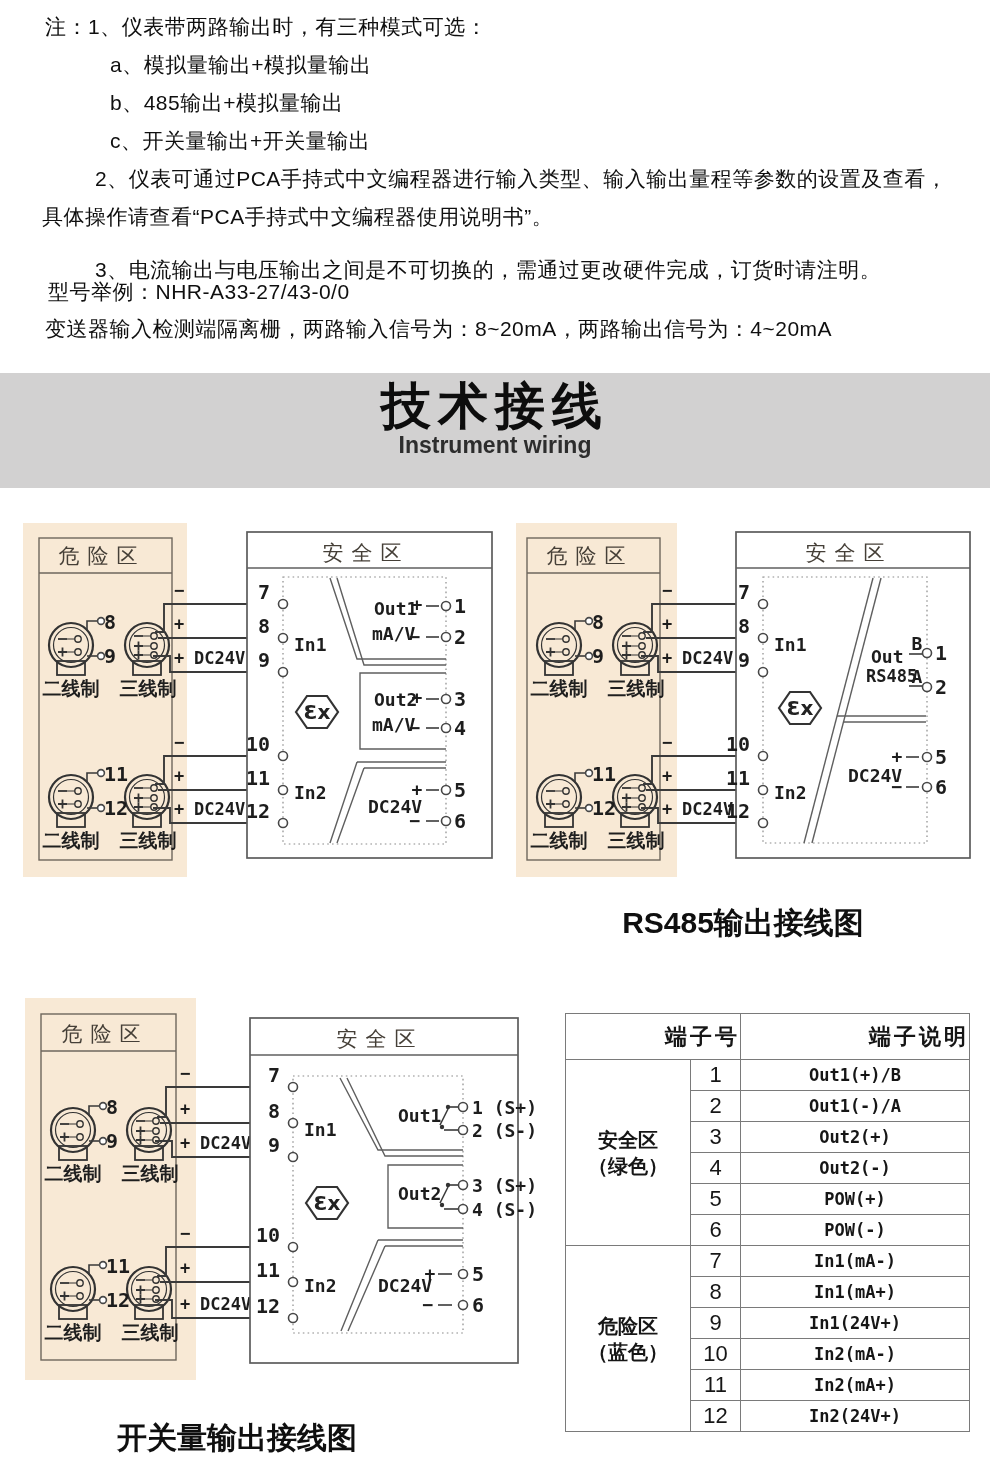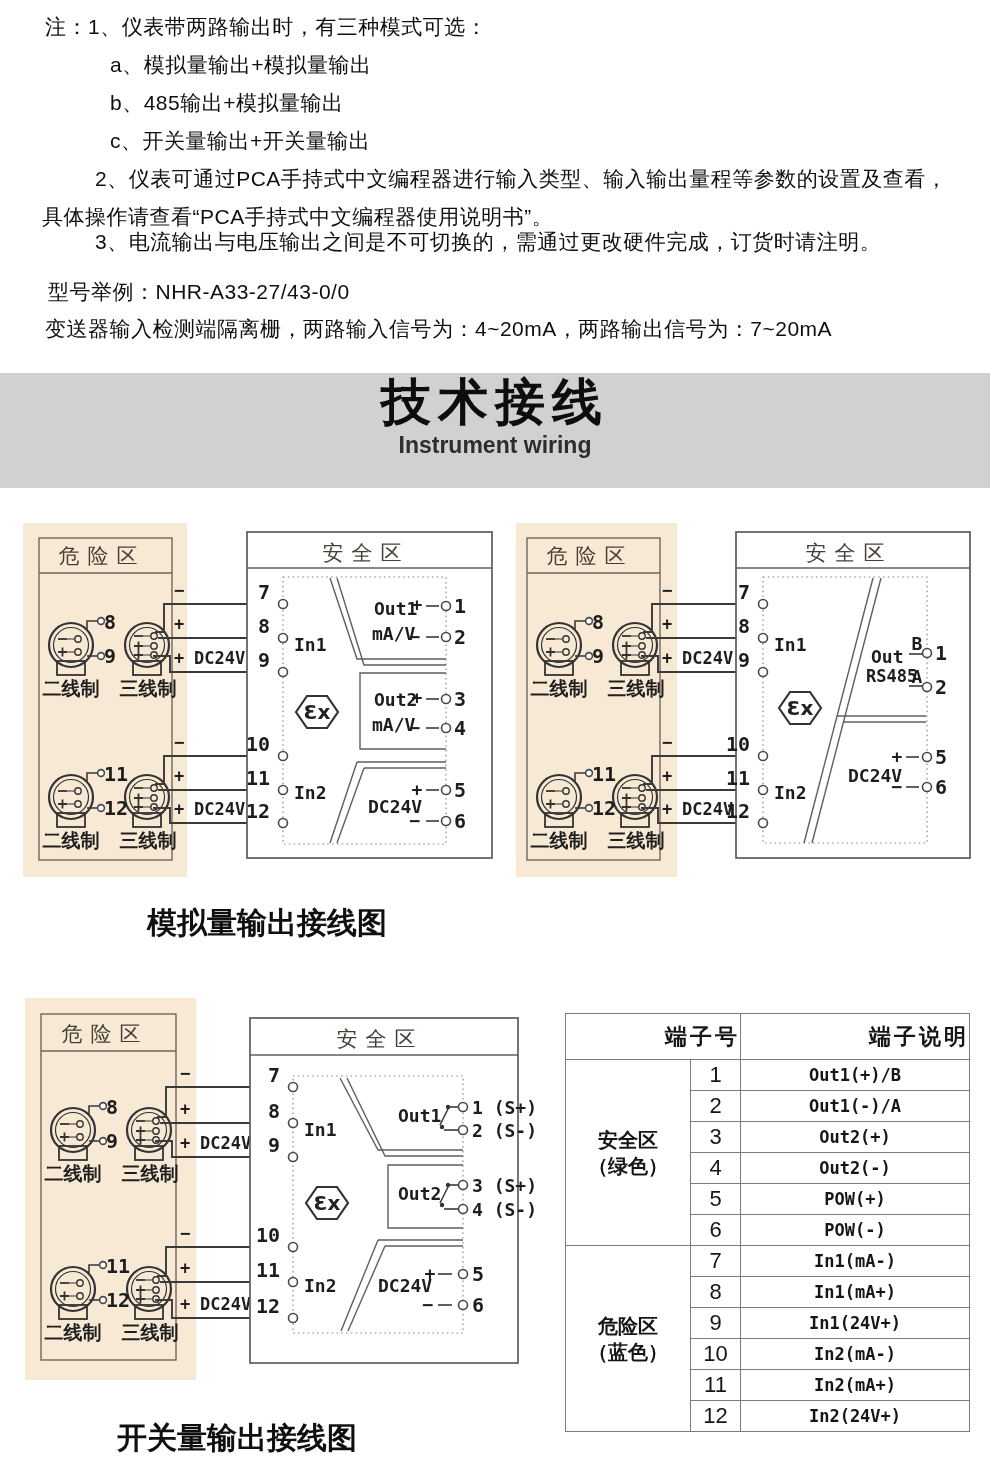--- a/index.html
+++ b/index.html
@@ -3,21 +3,21 @@
 <meta charset="utf-8">
 <style>
   html,body{margin:0;padding:0;background:#fff;}
   .page{position:relative;width:990px;height:1474px;background:#fff;overflow:hidden;
         font-family:"Liberation Sans",sans-serif;}
   .note-line{position:absolute;font-weight:normal;font-size:21px;color:#0f0f0f;
              white-space:nowrap;letter-spacing:.5px;}
   .banner{position:absolute;left:0;top:373px;width:990px;height:115px;background:#d2d1d1;
           text-align:center;}
   .banner-title{font-size:50px;font-weight:bold;letter-spacing:7px;color:#0d0d0d;
-                padding-top:8px;line-height:1.0;font-family:Liberation Mono, monospace;}
+                padding-top:8px;line-height:1.0;}
   .banner-sub{font-size:23px;color:#2d2d2d;margin-top:1px;font-weight:bold;}
   .caption{position:absolute;font-size:30px;font-weight:bold;color:#0f0f0f;text-align:center;
            white-space:nowrap;}
   svg.diagrams{position:absolute;left:0;top:0;}
 
   
   .tm{font-family:"DejaVu Sans Mono",monospace;font-weight:bold;fill:#1d1d1d;font-size:18px;}
   .tm17{font-size:17px;}
   .tm20{font-size:20px;}
   .cjkt{font-family:"Liberation Sans",sans-serif;font-weight:400;fill:#453f37;
@@ -53,23 +53,23 @@
 
 <div class="page">
 
   <div>
     <div class="note-line" style="left:45px;top:13px">注：1、仪表带两路输出时，有三种模式可选：</div>
     <div class="note-line" style="left:110px;top:51px">a、模拟量输出+模拟量输出</div>
     <div class="note-line" style="left:110px;top:89px">b、485输出+模拟量输出</div>
     <div class="note-line" style="left:110px;top:127px">c、开关量输出+开关量输出</div>
     <div class="note-line" style="left:95px;top:165px">2、仪表可通过PCA手持式中文编程器进行输入类型、输入输出量程等参数的设置及查看，</div>
     <div class="note-line" style="left:42px;top:203px">具体操作请查看“PCA手持式中文编程器使用说明书”。</div>
-    <div class="note-line" style="left:95px;top:228px">3、电流输出与电压输出之间是不可切换的，需通过更改硬件完成，订货时请注明。</div>
+    <div class="note-line" style="left:95px;top:256px">3、电流输出与电压输出之间是不可切换的，需通过更改硬件完成，订货时请注明。</div>
     <div class="note-line" style="left:48px;top:278px">型号举例：NHR-A33-27/43-0/0</div>
-    <div class="note-line" style="left:45px;top:315px">变送器输入检测端隔离栅，两路输入信号为：4~20mA，两路输出信号为：7~20mA</div>
+    <div class="note-line" style="left:45px;top:315px">变送器输入检测端隔离栅，两路输入信号为：8~20mA，两路输出信号为：4~20mA</div>
   </div>
 
   <div class="banner">
     <div class="banner-title">技术接线</div>
     <div class="banner-sub">Instrument wiring</div>
   </div>
 
   <svg class="diagrams" width="990" height="1474" viewBox="0 0 990 1474">
     <defs>
 
@@ -367,21 +367,21 @@
       <path class="stub" d="M438,1274 H452"></path>
       <circle class="term" cx="463" cy="1274" r="4.5"></circle>
       <text class="tm tm20" x="472" y="1281">5</text>
       <text class="tm" text-anchor="middle" x="428" y="1311">−</text>
       <path class="stub" d="M438,1305 H452"></path>
       <circle class="term" cx="463" cy="1305" r="4.5"></circle>
       <text class="tm tm20" x="472" y="1312">6</text>
     </g>
   </svg>
 
-  <div class="caption" style="left:21px;top:903px;width:492px">模拟量输出接线图</div>
+  <div class="caption" style="left:516px;top:903px;width:454px">RS485输出接线图</div>
   <div class="caption" style="left:0px;top:1418px;width:474px">开关量输出接线图</div>
 
   <table class="tbl">
     <colgroup>
         <col style="width:125px">
         <col style="width:50px">
         <col style="width:229px">
       </colgroup>
     <thead>
       <tr>

